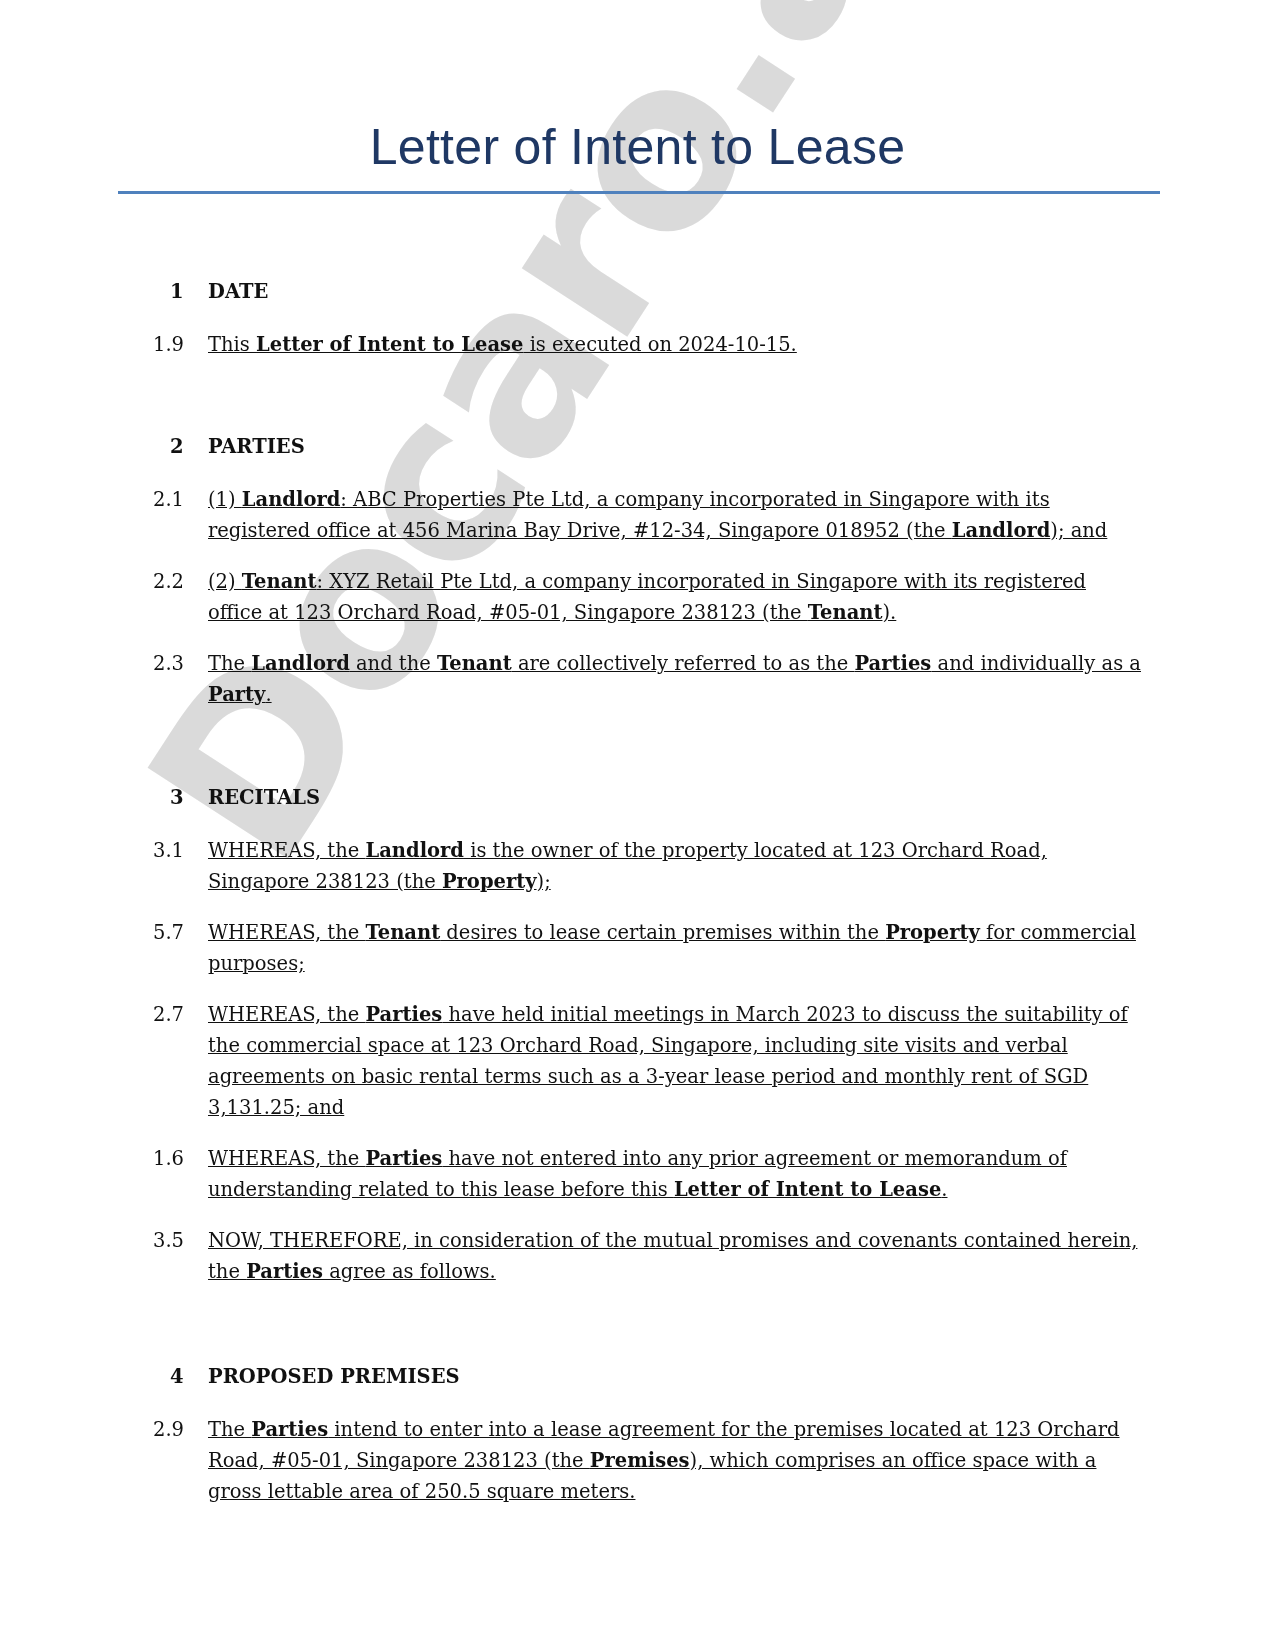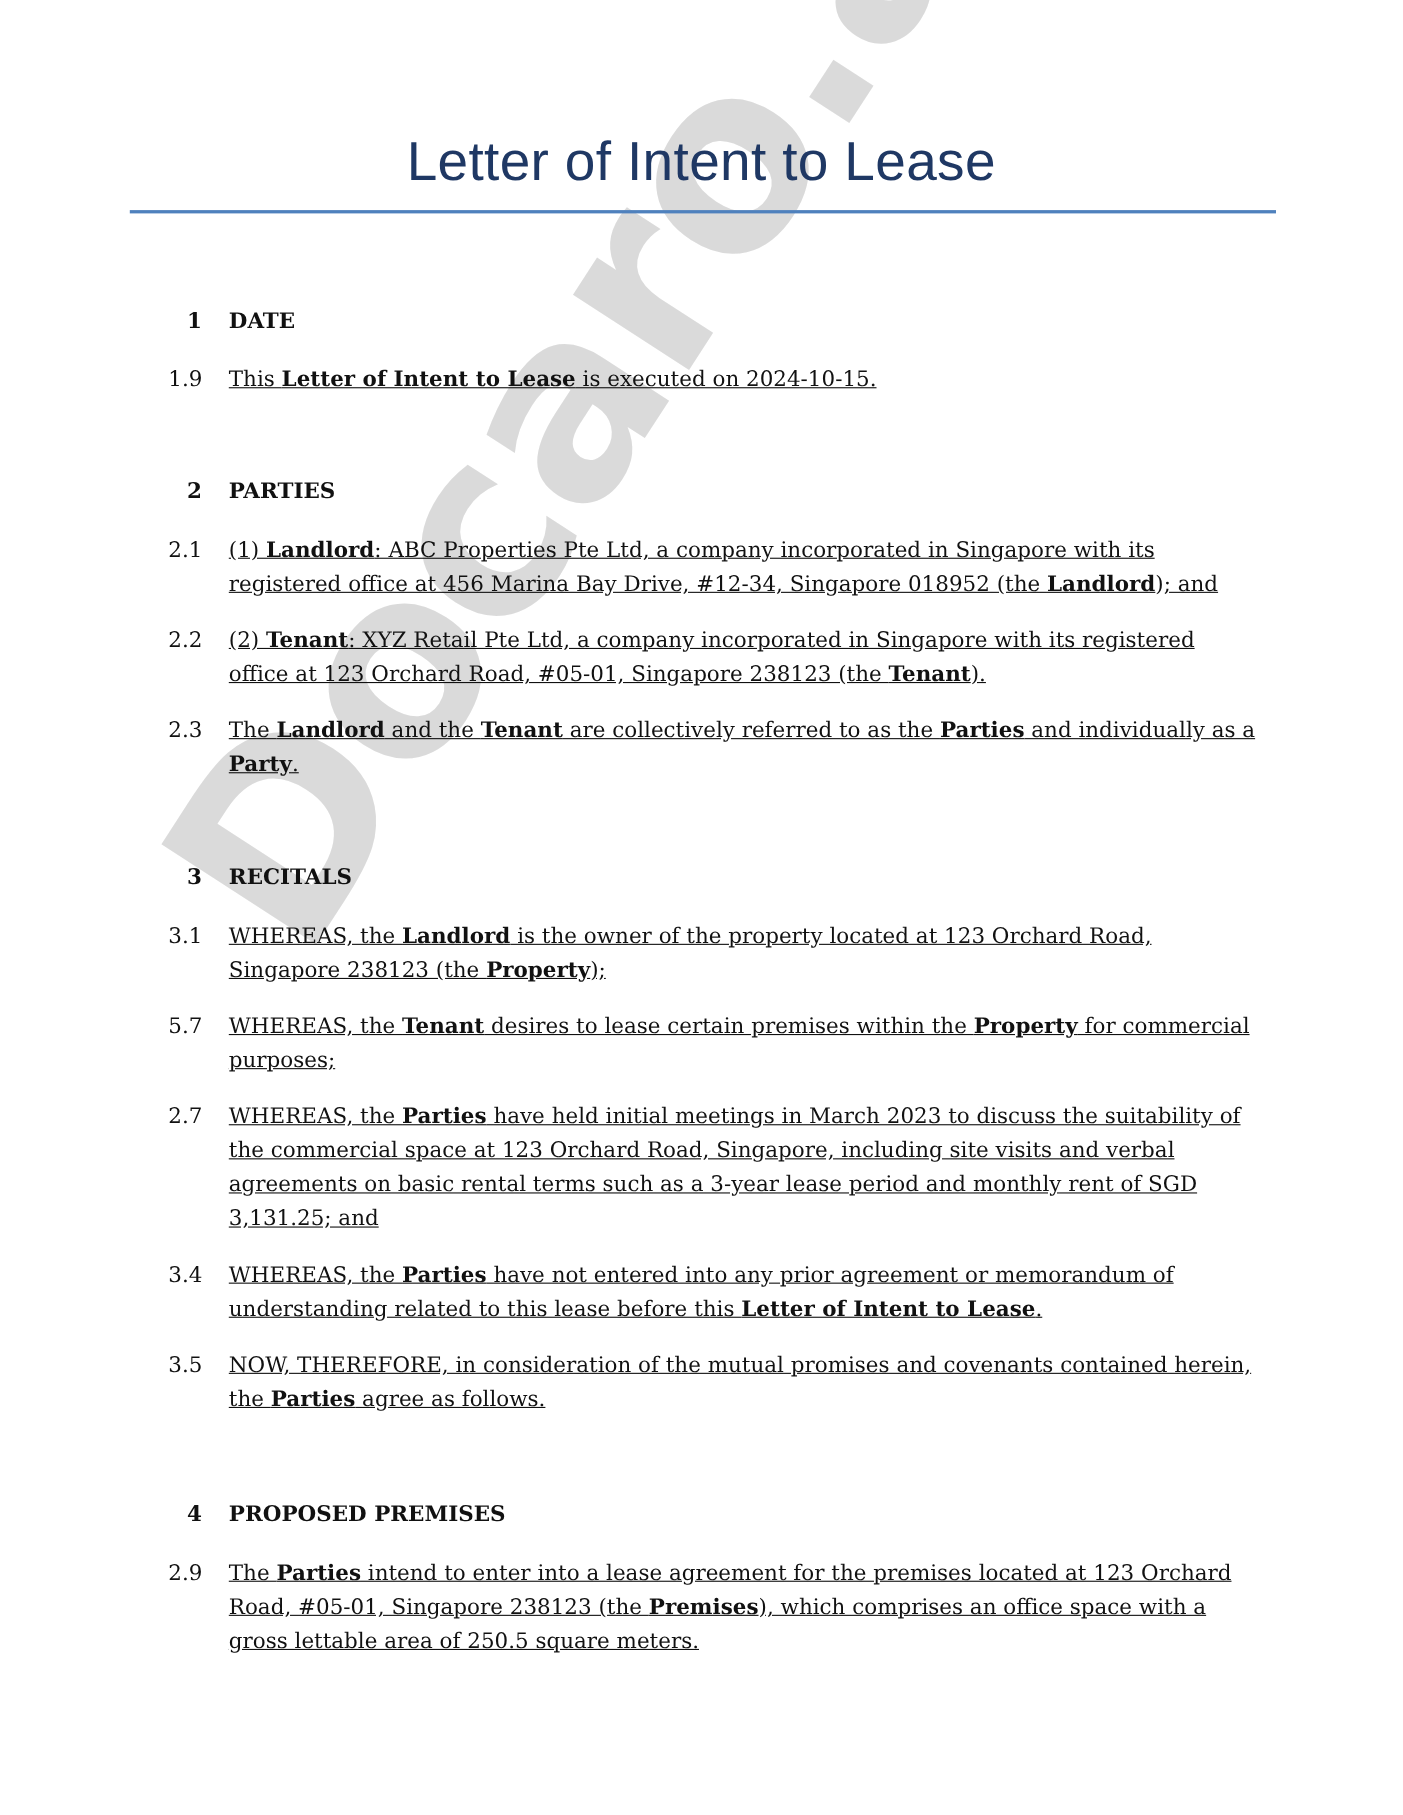--- a/index.html
+++ b/index.html
@@ -67,21 +67,21 @@
   </div>
   <div class="clause" style="top:917px">
     <span class="num">5.7</span>
     <span class="txt"><span>WHEREAS, the </span><b>Tenant</b><span> desires to lease certain premises within the </span><b>Property</b><span> for commercial purposes;</span></span>
   </div>
   <div class="clause" style="top:999px">
     <span class="num">2.7</span>
     <span class="txt"><span>WHEREAS, the </span><b>Parties</b><span> have held initial meetings in March 2023 to discuss the suitability of the commercial space at 123 Orchard Road, Singapore, including site visits and verbal agreements on basic rental terms such as a 3-year lease period and monthly rent of SGD 3,131.25; and</span></span>
   </div>
   <div class="clause" style="top:1143px">
-    <span class="num">3.4</span>
+    <span class="num">1.6</span>
     <span class="txt"><span>WHEREAS, the </span><b>Parties</b><span> have not entered into any prior agreement or memorandum of understanding related to this lease before this </span><b>Letter of Intent to Lease</b><span>.</span></span>
   </div>
   <div class="clause" style="top:1225px">
     <span class="num">3.5</span>
     <span class="txt"><span>NOW, THEREFORE, in consideration of the mutual promises and covenants contained herein, the </span><b>Parties</b><span> agree as follows.</span></span>
   </div>
 
   <div class="heading" style="top:1365px">
     <span class="num">4</span>
     <span class="txt">PROPOSED PREMISES</span>

